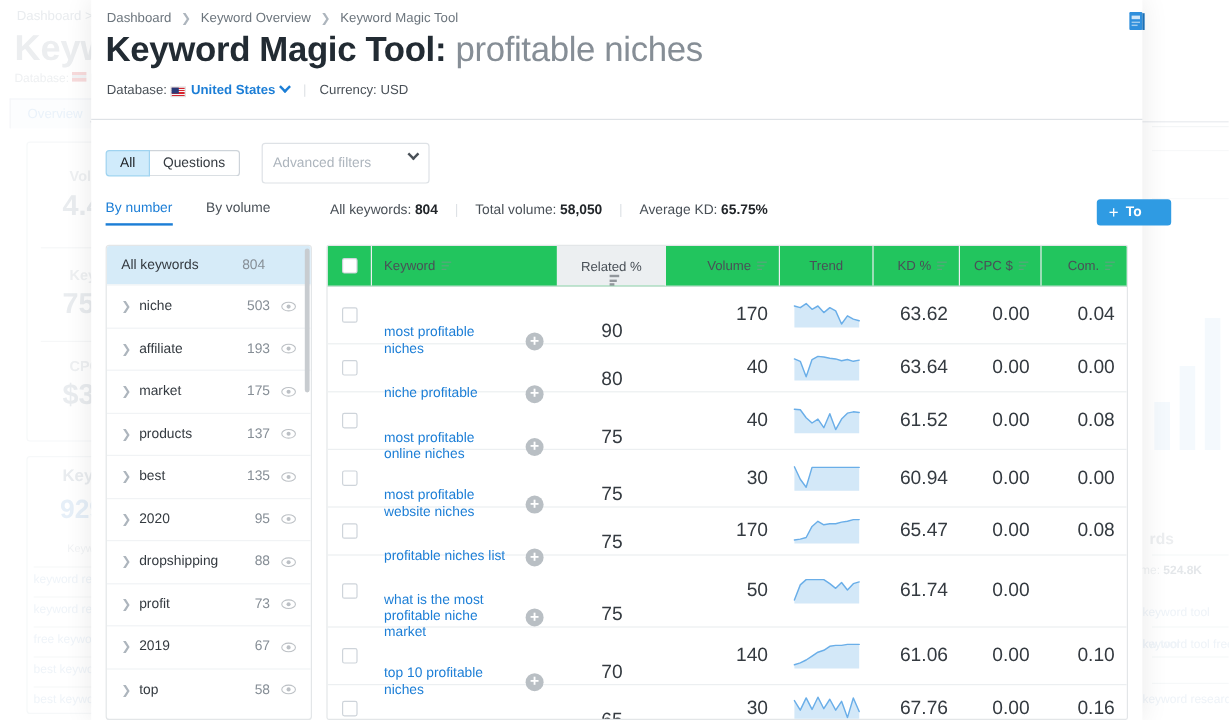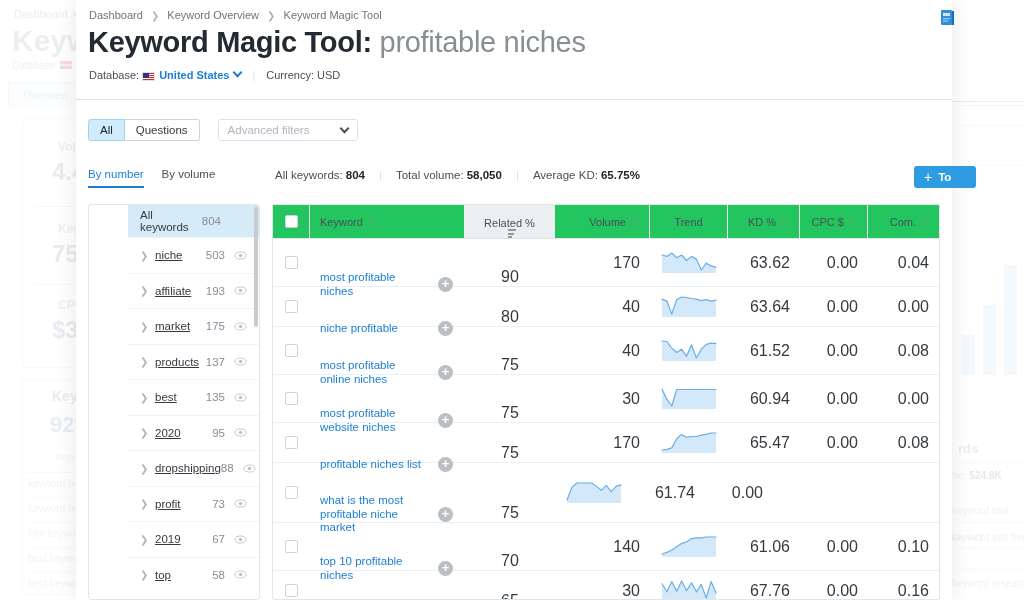--- a/index.html
+++ b/index.html
@@ -143,33 +143,33 @@
   .fbtn {
     font-size: 11.5px; color: #343a40; background: #fff;
     border: 1px solid #ced4da; padding: 0 11px; height: 22px;
     line-height: 20px; cursor: pointer; white-space: nowrap;
   }
   .btn-group .fbtn + .fbtn { border-left: none; }
   .btn-group .fbtn:first-child { border-radius: 3px 0 0 3px; }
   .btn-group .fbtn:last-child { border-radius: 0 3px 3px 0; }
   .fbtn.active { background: #d0ebfb; border-color: #9fd3f0; color: #212529; }
   .adv-filter {
-    width: 140px; height: 22px; border: 1px solid #dee2e6; border-radius: 3px;
+    width: 140px; height: 34px; border: 1px solid #dee2e6; border-radius: 3px;
     background: #fff; font-size: 11.5px; color: #adb5bd;
     display: flex; align-items: center; padding: 0 9px; margin-left: 9px;
     position: relative; cursor: pointer;
   }
   .adv-caret {
     position: absolute; right: 9px; width: 7px; height: 7px;
     border-right: 2px solid #495057; border-bottom: 2px solid #495057;
     transform: rotate(45deg); top: 5px;
   }
 
   
-  .sorttoggle { position: absolute; left: 12px; top: 168px; display: flex; gap: 18px; }
+  .sorttoggle { position: absolute; left: 12px; top: 168px; display: flex; gap: 28px; }
   .stog {
     font-size: 11.5px; color: #495057; padding-bottom: 6px; cursor: pointer;
     white-space: nowrap;
   }
   .stog.active { color: #1c7ed6; border-bottom: 2px solid #1c7ed6; }
 
   .stats {
     position: absolute; left: 199px; top: 169px;
     font-size: 11.5px; color: #495057; display: flex; align-items: center;
     white-space: nowrap;
@@ -184,36 +184,35 @@
     padding: 0 10px; white-space: nowrap; overflow: hidden;
     width: 62px; cursor: pointer;
   }
   .add-btn .plus { font-size: 14px; margin-right: 6px; font-weight: normal; }
 
   
   .sidebar {
     position: absolute; left: 12px; top: 204px; width: 172px; height: 396px;
     border: 1px solid #e3e6e8; border-radius: 3px; background: #fff;
     overflow: hidden;
-    padding-left: 39px;
   }
   .sb-all {
     height: 32px; background: #d6ebf8; display: flex; align-items: center;
     padding: 0 12px; font-size: 11.5px; color: #343a40; cursor: pointer;
   }
   .sb-all .cnt { margin-left: auto; color: #868e96; padding-right: 26px; }
   .sb-item {
     height: 35.5px; display: flex; align-items: center; padding: 0 12px;
     font-size: 11.5px; color: #343a40; cursor: pointer;
     border-top: 1px solid #f1f3f5;
   }
   .sb-item .chev {
     color: #adb5bd; font-size: 10px; margin-right: 10px; width: 5px;
   }
-  .sb-item .lbl { flex: 1; text-decoration: underline; }
+  .sb-item .lbl { flex: 1; }
   .sb-item .cnt { color: #868e96; margin-right: 9px; }
   .eye {
     width: 13px; height: 13px; position: relative; flex-shrink: 0;
     opacity: 0.55;
   }
   .eye svg { display: block; }
   .sb-scroll {
     position: absolute; right: 1px; top: 2px; width: 4px; height: 120px;
     background: #c8ccd0; border-radius: 2px;
   }
@@ -702,20 +701,21 @@
           <div class="td c-chk">
             <div class="chkbox"></div>
           </div>
           <div class="td c-kw">
             <div class="kwcell">
               <span class="kwlink">what is the most profitable niche market</span>
               <span class="plusico">+</span>
             </div>
           </div>
           <div class="td c-rel num">75</div>
+          <div class="td c-vol num">50</div>
           <div class="td c-trend">
             <svg class="spark" viewBox="0 0 58 24">
               <path d="M2.0,19.0 L6.9,6.4 L11.8,2.0 L16.7,2.0 L21.6,2.0 L26.5,2.0 L31.5,5.4 L36.4,9.3 L41.3,4.4 L46.2,10.7 L51.1,5.4 L56.0,3.9 L56.0,22 L2.0,22 Z" fill="#d3e8f8"></path>
               <path d="M2.0,19.0 L6.9,6.4 L11.8,2.0 L16.7,2.0 L21.6,2.0 L26.5,2.0 L31.5,5.4 L36.4,9.3 L41.3,4.4 L46.2,10.7 L51.1,5.4 L56.0,3.9" fill="none" stroke="#6aaee8" stroke-width="1.2" stroke-linejoin="round" stroke-linecap="round"></path>
             </svg>
           </div>
           <div class="td c-kd num">61.74</div>
           <div class="td c-cpc num">0.00</div>
         </div>
         <div class="trow" style="height: 48px;">

